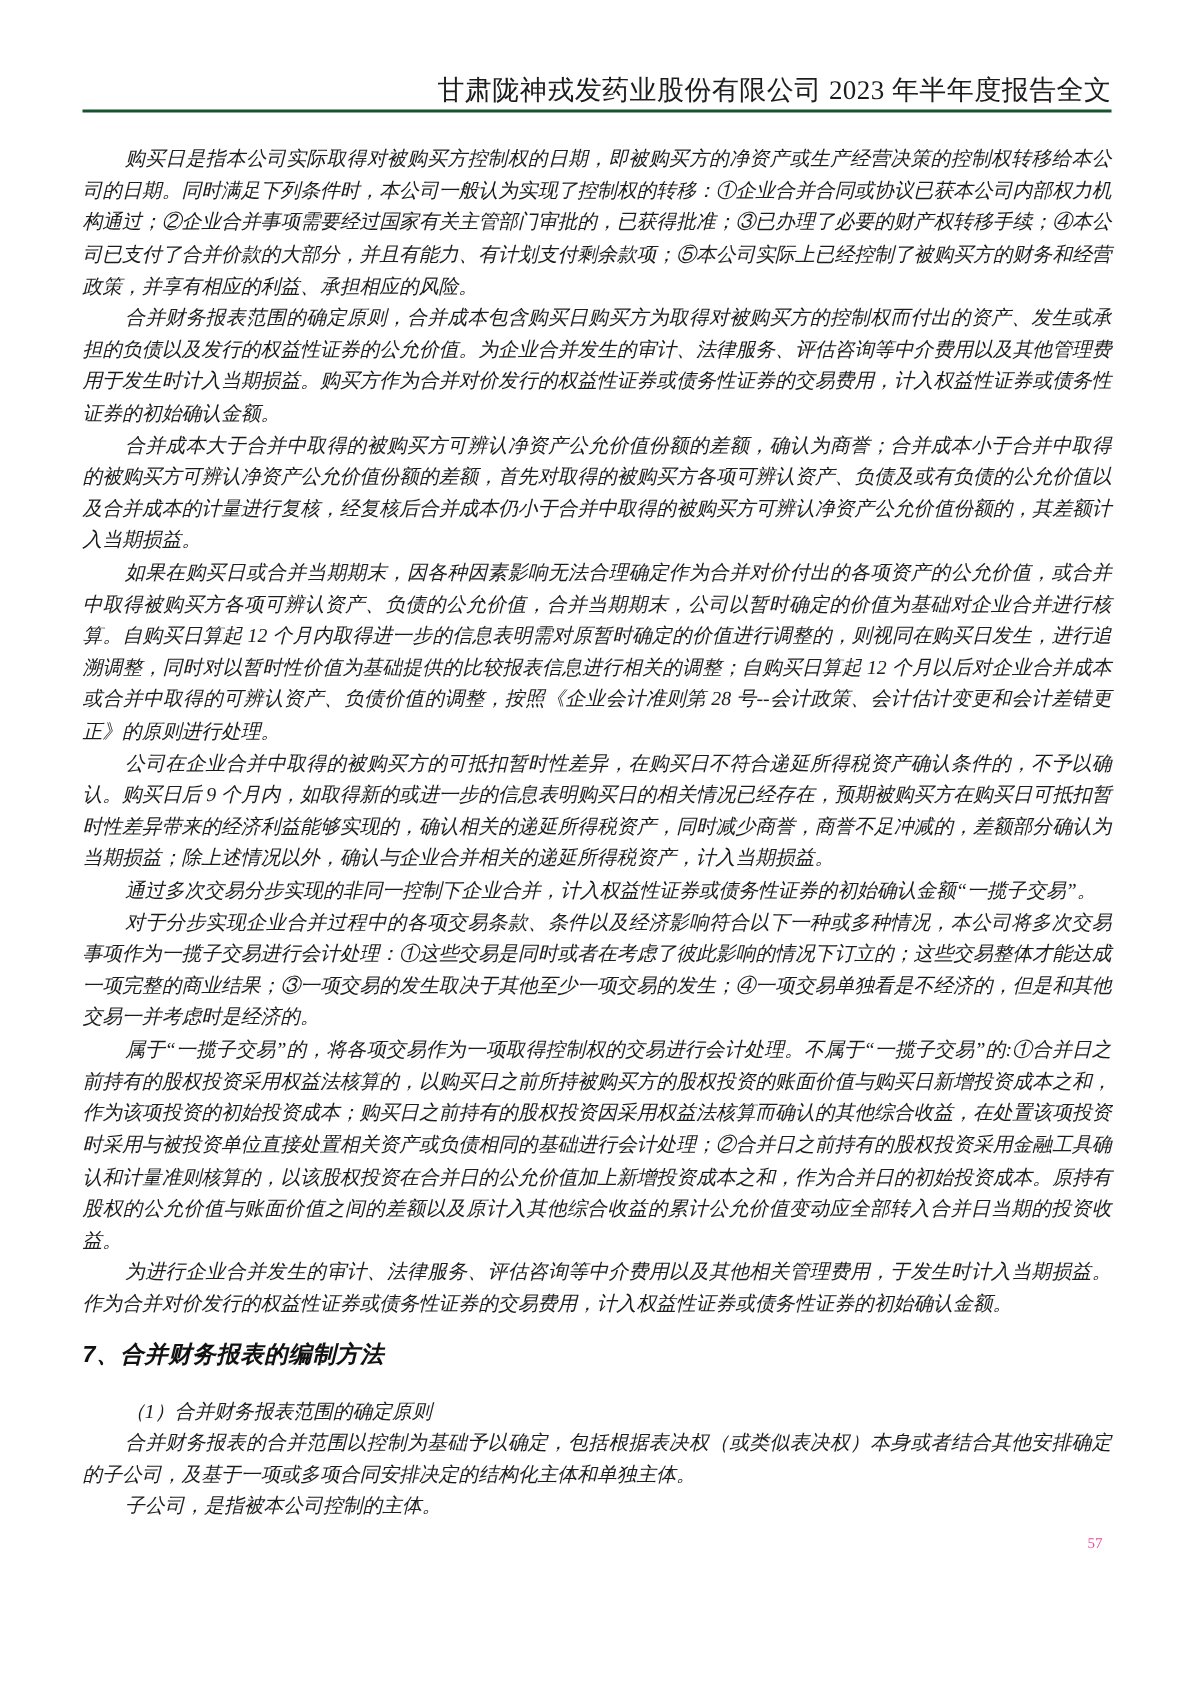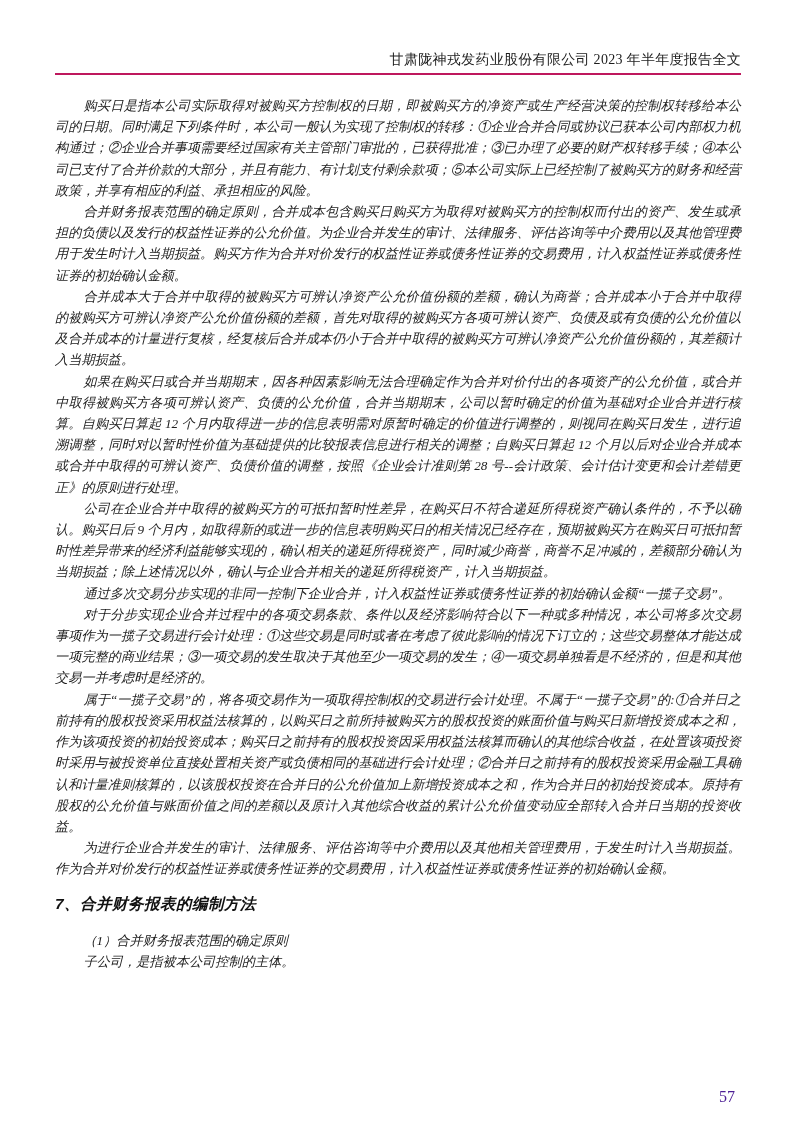--- a/index.html
+++ b/index.html
@@ -13,23 +13,23 @@
     overflow: hidden;
     box-sizing: border-box;
   }
   .running-header {
     position: absolute;
     left: 55px;
     right: 52px;
     top: 0;
     padding-top: 52px;
     padding-bottom: 5px;
-    border-bottom: 2px solid #be185d;
+    border-bottom: 2px solid #14532d;
     text-align: right;
-    font-size: 14px;
+    font-size: 18px;
     line-height: 16px;
     letter-spacing: 0.3px;
   }
   .content {
     position: absolute;
     left: 55px;
     right: 52px;
     top: 95px;
     font-style: italic;
   }
@@ -50,23 +50,23 @@
     font-size: 15.5px;
     line-height: 20px;
     font-weight: 700;
     font-family: "Liberation Sans", "DejaVu Sans", sans-serif;
     color: #111111;
     letter-spacing: 0.5px;
   }
   .page-number {
     position: absolute;
     right: 58px;
-    top: 1088px;
-    font-size: 16px;
-    color: #4c1d95;
+    top: 1024px;
+    font-size: 10px;
+    color: #ec4899;
   }
 </style>
 </head>
 <body>
 
 <div class="page">
 
   <div class="running-header">甘肃陇神戎发药业股份有限公司 2023 年半年度报告全文</div>
 
   <div class="content">
@@ -74,18 +74,19 @@
     <p class="body">合并财务报表范围的确定原则，合并成本包含购买日购买方为取得对被购买方的控制权而付出的资产、发生或承担的负债以及发行的权益性证券的公允价值。为企业合并发生的审计、法律服务、评估咨询等中介费用以及其他管理费用于发生时计入当期损益。购买方作为合并对价发行的权益性证券或债务性证券的交易费用，计入权益性证券或债务性证券的初始确认金额。</p>
     <p class="body">合并成本大于合并中取得的被购买方可辨认净资产公允价值份额的差额，确认为商誉；合并成本小于合并中取得的被购买方可辨认净资产公允价值份额的差额，首先对取得的被购买方各项可辨认资产、负债及或有负债的公允价值以及合并成本的计量进行复核，经复核后合并成本仍小于合并中取得的被购买方可辨认净资产公允价值份额的，其差额计入当期损益。</p>
     <p class="body">如果在购买日或合并当期期末，因各种因素影响无法合理确定作为合并对价付出的各项资产的公允价值，或合并中取得被购买方各项可辨认资产、负债的公允价值，合并当期期末，公司以暂时确定的价值为基础对企业合并进行核算。自购买日算起 12 个月内取得进一步的信息表明需对原暂时确定的价值进行调整的，则视同在购买日发生，进行追溯调整，同时对以暂时性价值为基础提供的比较报表信息进行相关的调整；自购买日算起 12 个月以后对企业合并成本或合并中取得的可辨认资产、负债价值的调整，按照《企业会计准则第 28 号--会计政策、会计估计变更和会计差错更正》的原则进行处理。</p>
     <p class="body">公司在企业合并中取得的被购买方的可抵扣暂时性差异，在购买日不符合递延所得税资产确认条件的，不予以确认。购买日后 9 个月内，如取得新的或进一步的信息表明购买日的相关情况已经存在，预期被购买方在购买日可抵扣暂时性差异带来的经济利益能够实现的，确认相关的递延所得税资产，同时减少商誉，商誉不足冲减的，差额部分确认为当期损益；除上述情况以外，确认与企业合并相关的递延所得税资产，计入当期损益。</p>
     <p class="body">通过多次交易分步实现的非同一控制下企业合并，计入权益性证券或债务性证券的初始确认金额“一揽子交易”。</p>
     <p class="body">对于分步实现企业合并过程中的各项交易条款、条件以及经济影响符合以下一种或多种情况，本公司将多次交易事项作为一揽子交易进行会计处理：①这些交易是同时或者在考虑了彼此影响的情况下订立的；这些交易整体才能达成一项完整的商业结果；③一项交易的发生取决于其他至少一项交易的发生；④一项交易单独看是不经济的，但是和其他交易一并考虑时是经济的。</p>
     <p class="body">属于“一揽子交易”的，将各项交易作为一项取得控制权的交易进行会计处理。不属于“一揽子交易”的:①合并日之前持有的股权投资采用权益法核算的，以购买日之前所持被购买方的股权投资的账面价值与购买日新增投资成本之和，作为该项投资的初始投资成本；购买日之前持有的股权投资因采用权益法核算而确认的其他综合收益，在处置该项投资时采用与被投资单位直接处置相关资产或负债相同的基础进行会计处理；②合并日之前持有的股权投资采用金融工具确认和计量准则核算的，以该股权投资在合并日的公允价值加上新增投资成本之和，作为合并日的初始投资成本。原持有股权的公允价值与账面价值之间的差额以及原计入其他综合收益的累计公允价值变动应全部转入合并日当期的投资收益。</p>
     <p class="body">为进行企业合并发生的审计、法律服务、评估咨询等中介费用以及其他相关管理费用，于发生时计入当期损益。作为合并对价发行的权益性证券或债务性证券的交易费用，计入权益性证券或债务性证券的初始确认金额。</p>
     <h2 class="section-heading">7、合并财务报表的编制方法</h2>
     <p class="subheading">（1）合并财务报表范围的确定原则</p>
+    <p class="body">合并财务报表的合并范围以控制为基础予以确定，包括根据表决权（或类似表决权）本身或者结合其他安排确定的子公司，及基于一项或多项合同安排决定的结构化主体和单独主体。</p>
     <p class="body">子公司，是指被本公司控制的主体。</p>
   </div>
 
   <div class="page-number">57</div>
 
 </div>
 
 </body></html>

